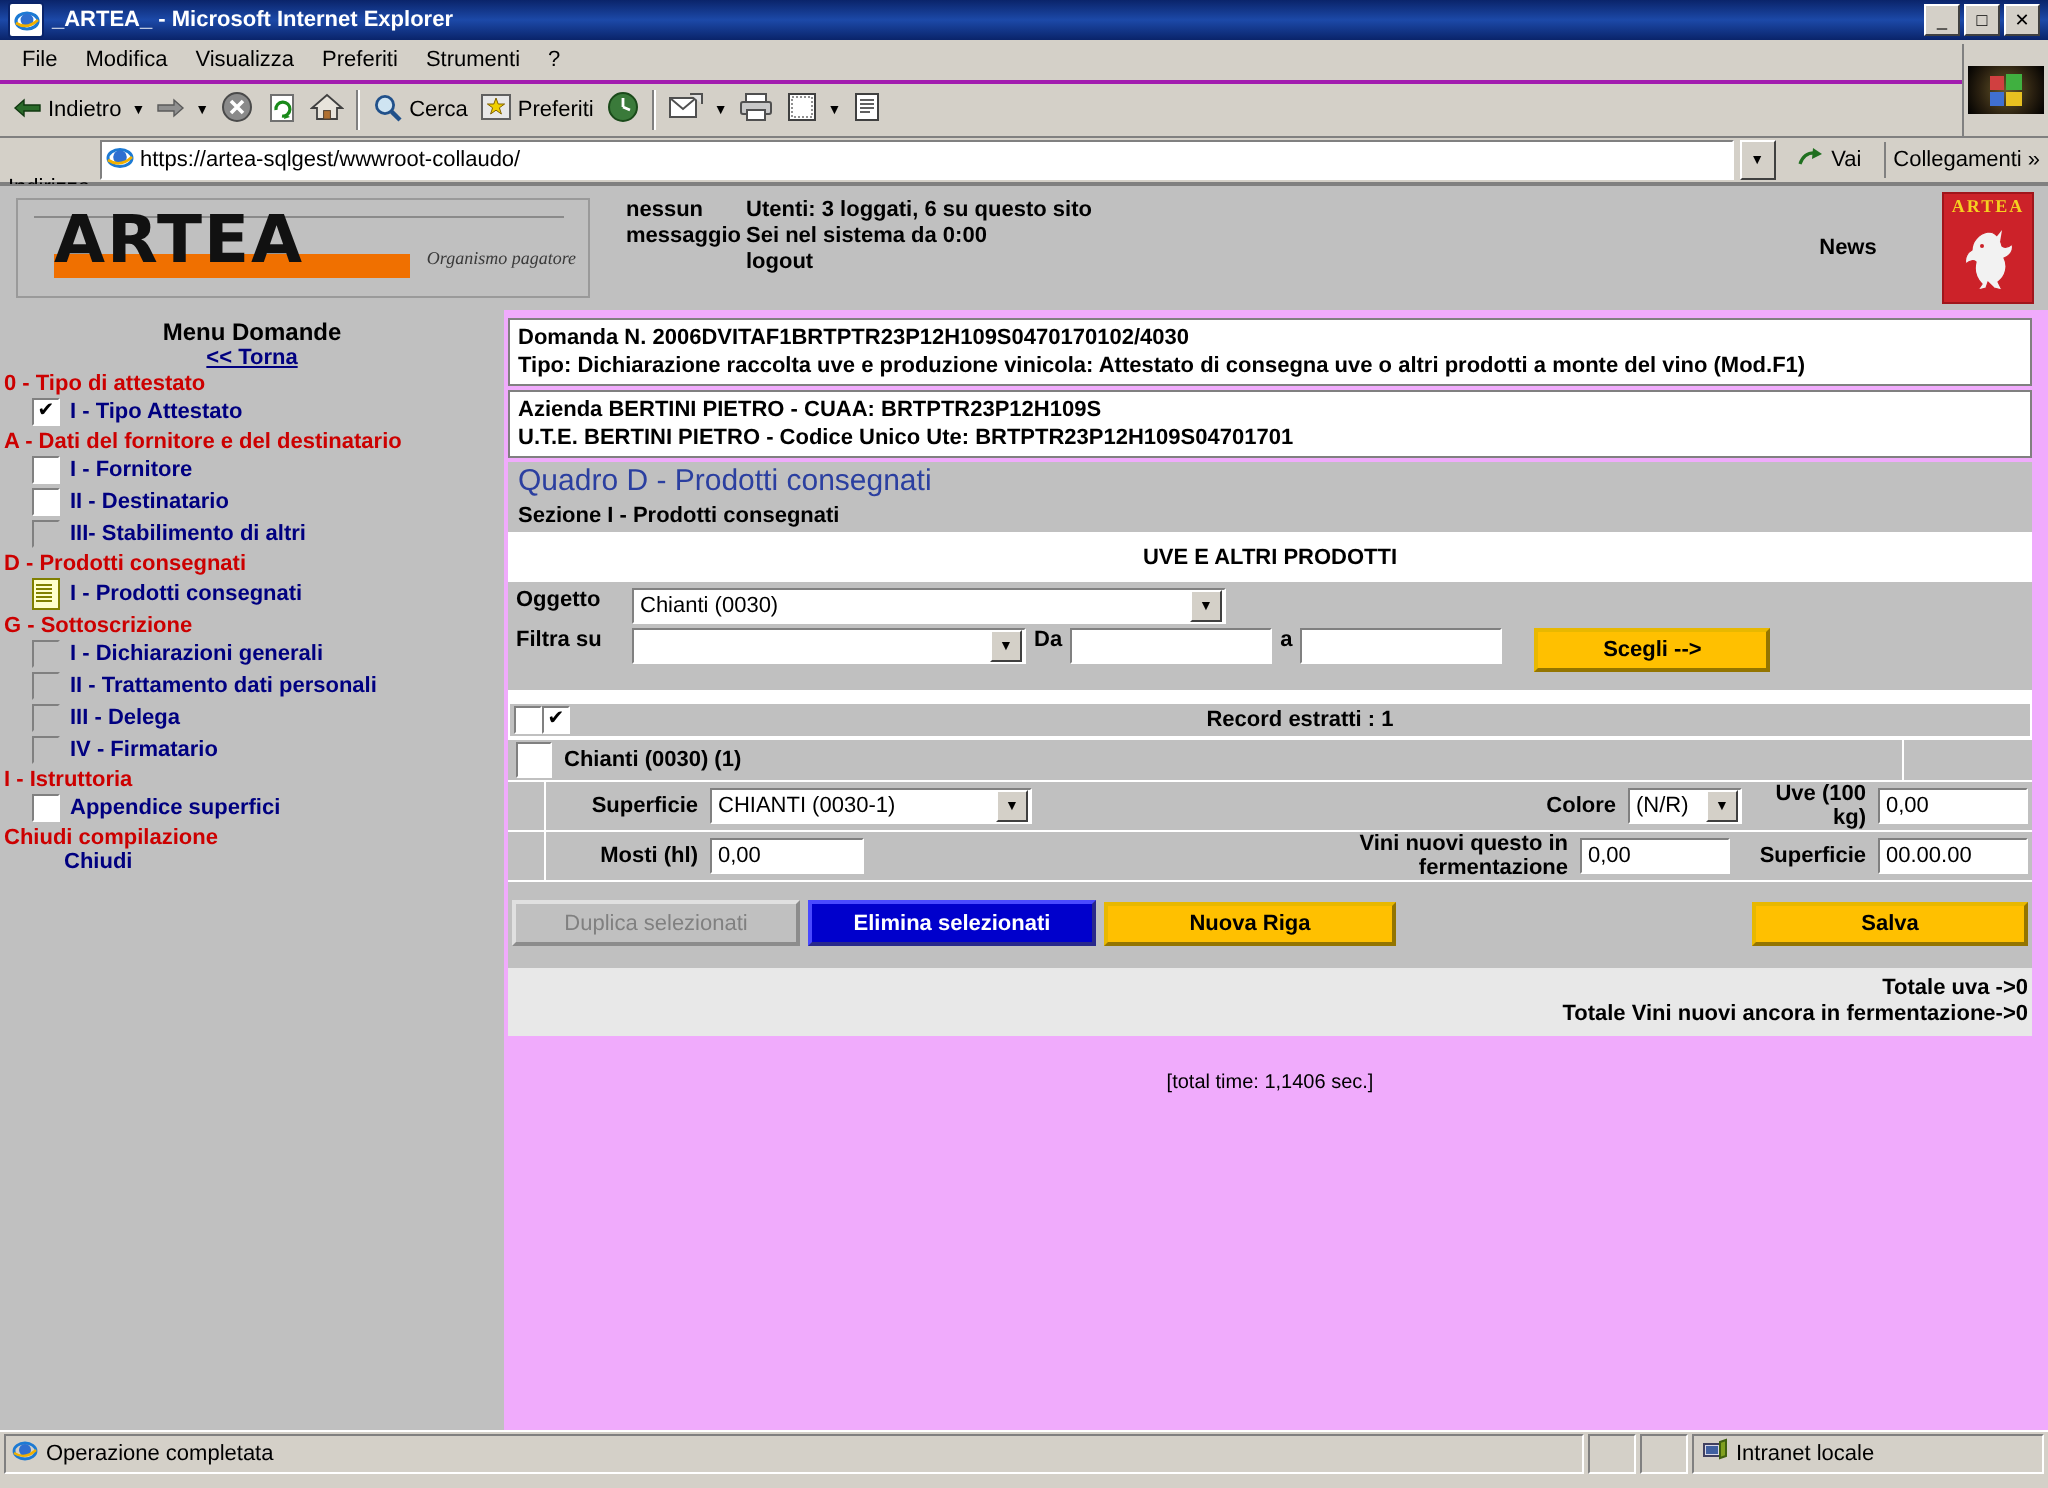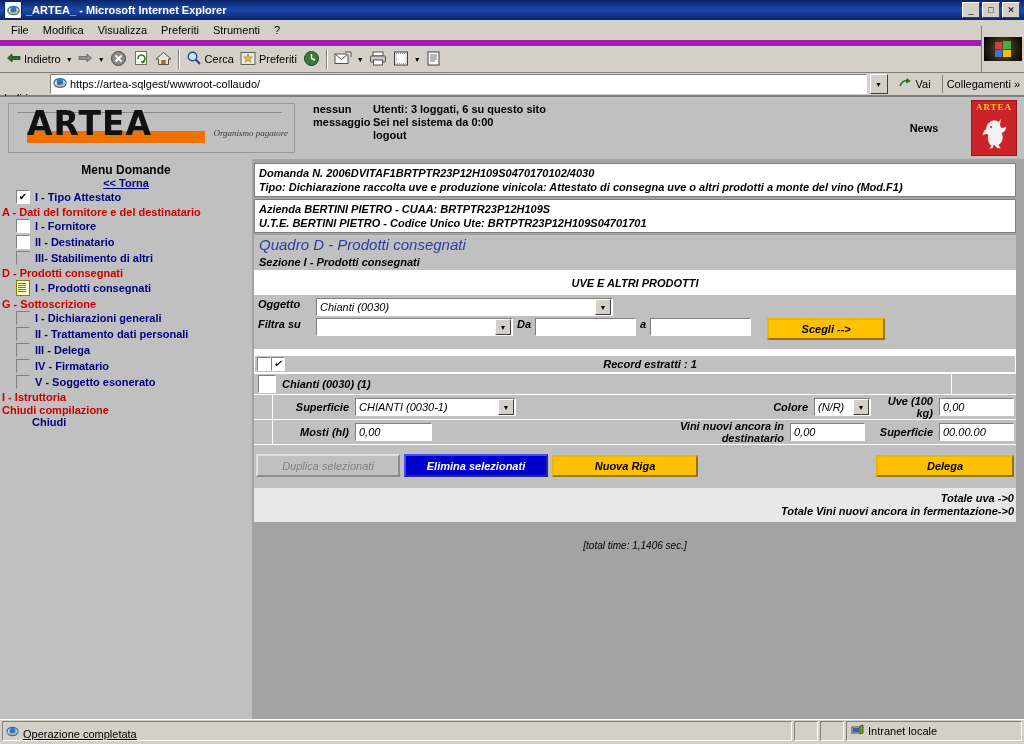--- a/index.html
+++ b/index.html
@@ -20,21 +20,21 @@
   .tb-btns{display:flex;gap:2px;padding-right:2px;}
   .tb-btn{width:16px;height:14px;background:#d4d0c8;border:1px solid;
     border-color:#fff #404040 #404040 #fff;display:flex;align-items:center;justify-content:center;
     font-size:9px;line-height:1;color:#000;font-family:"Liberation Sans",sans-serif;}
   
   .menubar{height:19px;background:#d4d0c8;display:flex;align-items:center;
     border-bottom:1px solid #d4d0c8;padding-left:4px;}
   .menubar .mi{padding:2px 7px;font-size:11px;color:#000;}
   
   .toolbar{height:26px;background:#d4d0c8;display:flex;align-items:center;
-    border-top:6px solid #a21caf;border-bottom:1px solid #808080;padding-left:3px;position:relative;}
+    border-top:2px solid #a21caf;border-bottom:1px solid #808080;padding-left:3px;position:relative;}
   .tbitem{display:flex;align-items:center;height:22px;padding:0 3px;gap:3px;}
   .tbitem span.lbl{font-size:11px;}
   .tbarrow{font-size:7px;color:#000;padding:0 2px;}
   .tbsep{width:1px;height:20px;background:#808080;border-right:1px solid #fff;margin:0 3px;}
   .ielogo-box{position:absolute;right:0;top:-20px;width:42px;height:46px;background:#d4d0c8;
     border-left:1px solid #808080;display:flex;align-items:center;justify-content:center;}
   .ielogo-inner{width:38px;height:24px;background:radial-gradient(circle at 50% 50%, #6a5a2a 0%, #2a2010 60%, #000 100%);
     display:flex;align-items:center;justify-content:center;}
   
   .addrbar{height:22px;background:#d4d0c8;display:flex;align-items:center;
@@ -80,21 +80,21 @@
   .cb{width:12px;height:12px;background:#fff;border:1px solid;
     border-color:#808080 #fff #fff #808080;display:flex;align-items:center;justify-content:center;
     font-size:10px;line-height:1;flex:none;}
   .cb.flat{background:#c0c0c0;border-color:#808080 transparent transparent #808080;}
   .doc-ico{width:12px;height:14px;background:#ffffcc;border:1px solid #808000;flex:none;position:relative;}
   .doc-ico:after{content:"";position:absolute;left:1px;top:2px;width:8px;height:1px;
     box-shadow:0 2px 0 #808000,0 4px 0 #808000,0 6px 0 #808000,0 8px 0 #808000;background:#808000;}
   .item a{color:#000080;font-weight:bold;text-decoration:none;font-size:11px;white-space:nowrap;}
   .closelbl{padding-left:32px;color:#000080;font-weight:bold;font-size:11px;}
   
-  .content{position:absolute;left:252px;top:62px;right:0;bottom:0;background:#a3a3a3;padding:4px 8px 0 2px;font-style:italic;}
+  .content{position:absolute;left:252px;top:62px;right:0;bottom:0;background:#f0abfc;padding:4px 8px 0 2px;}
   .infobox{border:1px solid #808080;background:#fff;padding:2px 4px;font-size:11px;font-weight:bold;
     line-height:14px;margin-bottom:2px;font-family:"Liberation Sans",sans-serif;}
   .quadro{background:#c0c0c0;color:#2b3fa0;font-size:15px;padding:1px 5px;
     font-family:"Liberation Sans",sans-serif;}
   .sezione{background:#c0c0c0;color:#000;font-size:11px;font-weight:bold;padding:2px 5px;
     border-bottom:1px solid #fff;}
   .uve-title{text-align:center;font-size:11px;font-weight:bold;padding:6px 0 6px 0;background:#fff;}
   .filterbox{background:#c0c0c0;padding:2px 0 8px 0;}
   .frow{display:flex;align-items:flex-start;gap:4px;padding:1px 0 1px 4px;}
   .flabel{font-size:11px;font-weight:bold;}
@@ -122,21 +122,21 @@
     justify-content:flex-end;padding:0 4px;text-align:right;line-height:12px;}
   .cell-fld{display:flex;align-items:center;padding:0 2px;}
   .totals{background:#e8e8e8;text-align:right;font-size:11px;font-weight:bold;
     padding:4px 2px 4px 0;line-height:13px;}
   .timing{text-align:center;font-size:10px;padding-top:18px;color:#000;
     font-family:"Liberation Sans",sans-serif;}
   
   .statusbar{height:22px;background:#d4d0c8;display:flex;align-items:center;
     border-top:1px solid #fff;gap:2px;padding:0 2px;}
   .sb-main{flex:1;height:18px;border:1px solid;border-color:#808080 #fff #fff #808080;
-    display:flex;align-items:flex-end;gap:4px;padding-left:3px;font-size:11px;text-decoration:underline;}
+    display:flex;align-items:center;gap:4px;padding-left:3px;font-size:11px;}
   .sb-small{width:22px;height:18px;border:1px solid;border-color:#808080 #fff #fff #808080;}
   .sb-zone{width:170px;height:18px;border:1px solid;border-color:#808080 #fff #fff #808080;
     display:flex;align-items:center;gap:4px;padding-left:4px;font-size:11px;}
 </style>
 </head>
 <body>
 
 <div class="titlebar">
   <div class="tb-icon">
     <svg width="13" height="13" viewBox="0 0 13 13">
@@ -343,20 +343,21 @@
       </div>
     </div>
   </div>
 
   <div class="menu-col">
     <div class="menu-title">Menu Domande</div>
     <div class="menu-back">
       <a>&lt;&lt; Torna</a>
     </div>
 
+    <div class="sect">0 - Tipo di attestato</div>
     <div class="item">
       <span class="cb">✔</span>
       <a>I - Tipo Attestato</a>
     </div>
 
     <div class="sect">A - Dati del fornitore e del destinatario</div>
     <div class="item">
       <span class="cb"></span>
       <a>I - Fornitore</a>
     </div>
@@ -385,26 +386,26 @@
       <a>II - Trattamento dati personali</a>
     </div>
     <div class="item">
       <span class="cb flat"></span>
       <a>III - Delega</a>
     </div>
     <div class="item">
       <span class="cb flat"></span>
       <a>IV - Firmatario</a>
     </div>
-    <div class="item">
-      <span class="cb flat"></span>
-      <a>V - Soggetto esonerato</a>
-    </div>
 
     <div class="sect">I - Istruttoria</div>
+    <div class="item">
+      <span class="cb"></span>
+      <a>Appendice superfici</a>
+    </div>
 
     <div class="sect">Chiudi compilazione</div>
     <div class="closelbl">Chiudi</div>
   </div>
 
   <div class="content">
 
     <div class="infobox">
       <div>Domanda N. 2006DVITAF1BRTPTR23P12H109S0470170102/4030</div>
       <div>Tipo: Dichiarazione raccolta uve e produzione vinicola: Attestato di consegna uve o altri prodotti a monte del vino (Mod.F1)</div>
@@ -478,38 +479,38 @@
       </div>
     </div>
 
     <div class="datarow">
       <div class="cellblank"></div>
       <div class="cell-lbl" style="width:72px;">Mosti (hl)</div>
       <div class="cell-fld">
         <div class="txt" style="width:72px;">0,00</div>
       </div>
       <div style="flex:1;"></div>
-      <div class="cell-lbl" style="width:128px;">Vini nuovi ancora in destinatario</div>
+      <div class="cell-lbl" style="width:128px;">Vini nuovi questo in fermentazione</div>
       <div class="cell-fld">
         <div class="txt" style="width:70px;">0,00</div>
       </div>
       <div class="cell-lbl" style="width:62px;">Superficie</div>
       <div class="cell-fld">
         <div class="txt" style="width:70px;">00.00.00</div>
       </div>
     </div>
 
     <div style="height:6px;background:#c0c0c0;border-top:1px solid #fff;"></div>
 
     <div style="display:flex;align-items:center;gap:4px;background:#c0c0c0;padding:3px 2px;">
       <div style="width:140px;height:19px;background:#c0c0c0;border:2px outset #e0e0e0;display:flex;align-items:center;justify-content:center;font-size:11px;color:#808080;">Duplica selezionati</div>
       <div style="width:140px;height:19px;background:#0000cc;border:2px outset #4040e0;display:flex;align-items:center;justify-content:center;font-size:11px;font-weight:bold;color:#fff;">Elimina selezionati</div>
       <div class="btn-yellow" style="width:142px;">Nuova Riga</div>
       <div style="flex:1;"></div>
-      <div class="btn-yellow" style="width:134px;">Delega</div>
+      <div class="btn-yellow" style="width:134px;">Salva</div>
     </div>
 
     <div style="height:8px;background:#c0c0c0;"></div>
 
     <div class="totals">
       <div>Totale uva -&gt;0</div>
       <div>Totale Vini nuovi ancora in fermentazione-&gt;0</div>
     </div>
 
     <div class="timing">[total time: 1,1406 sec.]</div>

